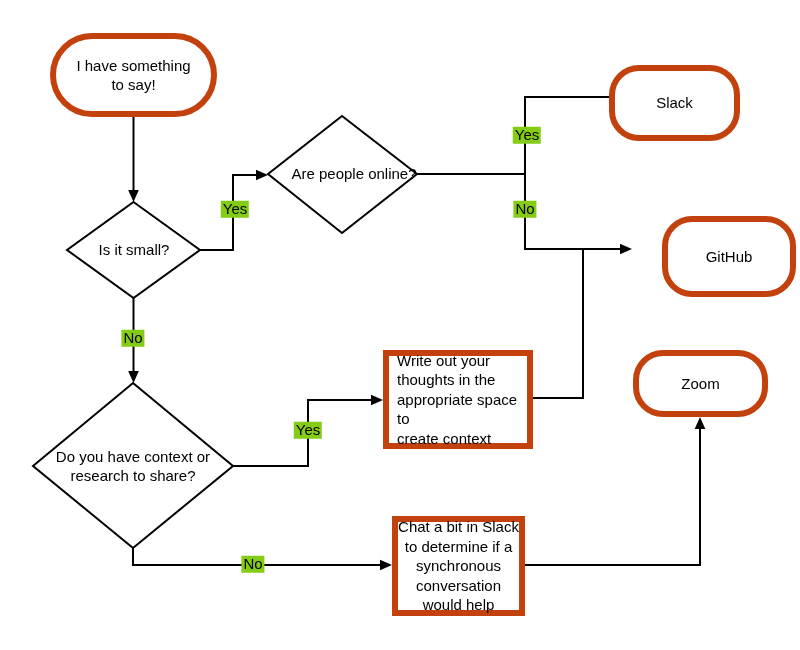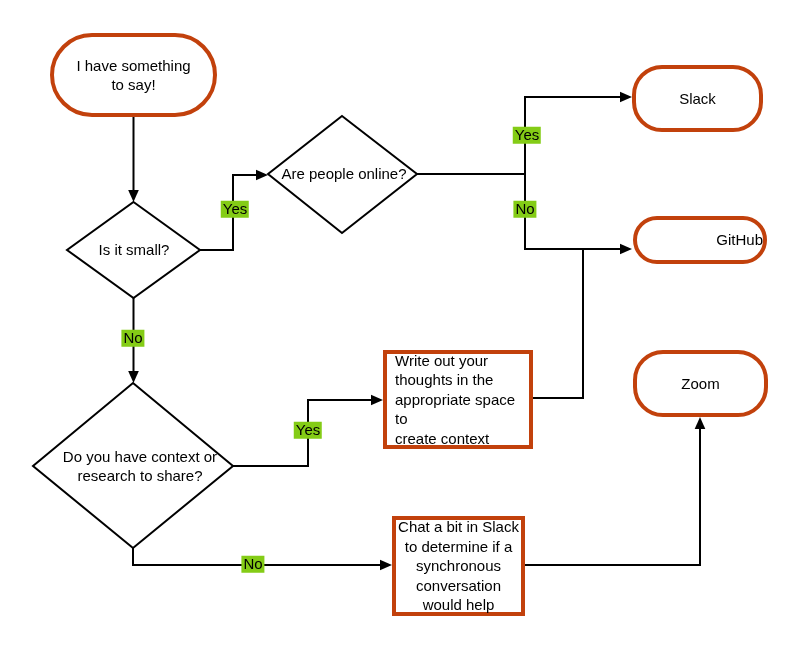--- a/index.html
+++ b/index.html
@@ -9,21 +9,21 @@
     height: 650px;
     background: #ffffff;
     font-family: "Liberation Sans", sans-serif;
     color: #000000;
     overflow: hidden;
   }
   .stage svg { position: absolute; left: 0; top: 0; }
   .node {
     position: absolute;
     box-sizing: border-box;
-    border: 4px solid #c2410c;
+    border: 6px solid #c2410c;
     background: #ffffff;
     display: flex;
     align-items: center;
     justify-content: center;
     font-size: 15px;
     line-height: 1.3;
     text-align: center;
     white-space: pre-line;
   }
   .terminator-start { border-radius: 42px; }
@@ -102,34 +102,34 @@
 
   <div class="node terminator-start" style="left:50px; top:33px; width:167px; height:84px;">
     <span>I have something
 to say!</span>
   </div>
 
   <div class="diamond-label" style="left:64px; top:235px; width:140px; height:30px;text-align:center;">
     <span>Is it small?</span>
   </div>
 
-  <div class="diamond-label" style="left:264px; top:159px; width:160px; height:30px;">
+  <div class="diamond-label" style="left:274px; top:159px; width:160px; height:30px;">
     <span>Are people online?</span>
   </div>
 
-  <div class="diamond-label" style="left:40px; top:440px; width:200px; height:52px;">
+  <div class="diamond-label" style="left:33px; top:440px; width:200px; height:52px;">
     <span>Do you have context or
 research to share?</span>
   </div>
 
-  <div class="node terminator-end" style="left:632px; top:65px; width:131px; height:67px;">
+  <div class="node terminator-end" style="left:609px; top:65px; width:131px; height:76px;">
     <span>Slack</span>
   </div>
 
-  <div class="node terminator-end" style="left:633px; top:216px; width:134px; height:48px;justify-content:flex-end;">
+  <div class="node terminator-end" style="left:662px; top:216px; width:134px; height:81px;">
     <span>GitHub</span>
   </div>
 
   <div class="node terminator-end" style="left:633px; top:350px; width:135px; height:67px;text-align:center;">
     <span>Zoom</span>
   </div>
 
   <div class="node process" style="left:392px; top:516px; width:133px; height:100px;">
     <span>Chat a bit in Slack
 to determine if a

